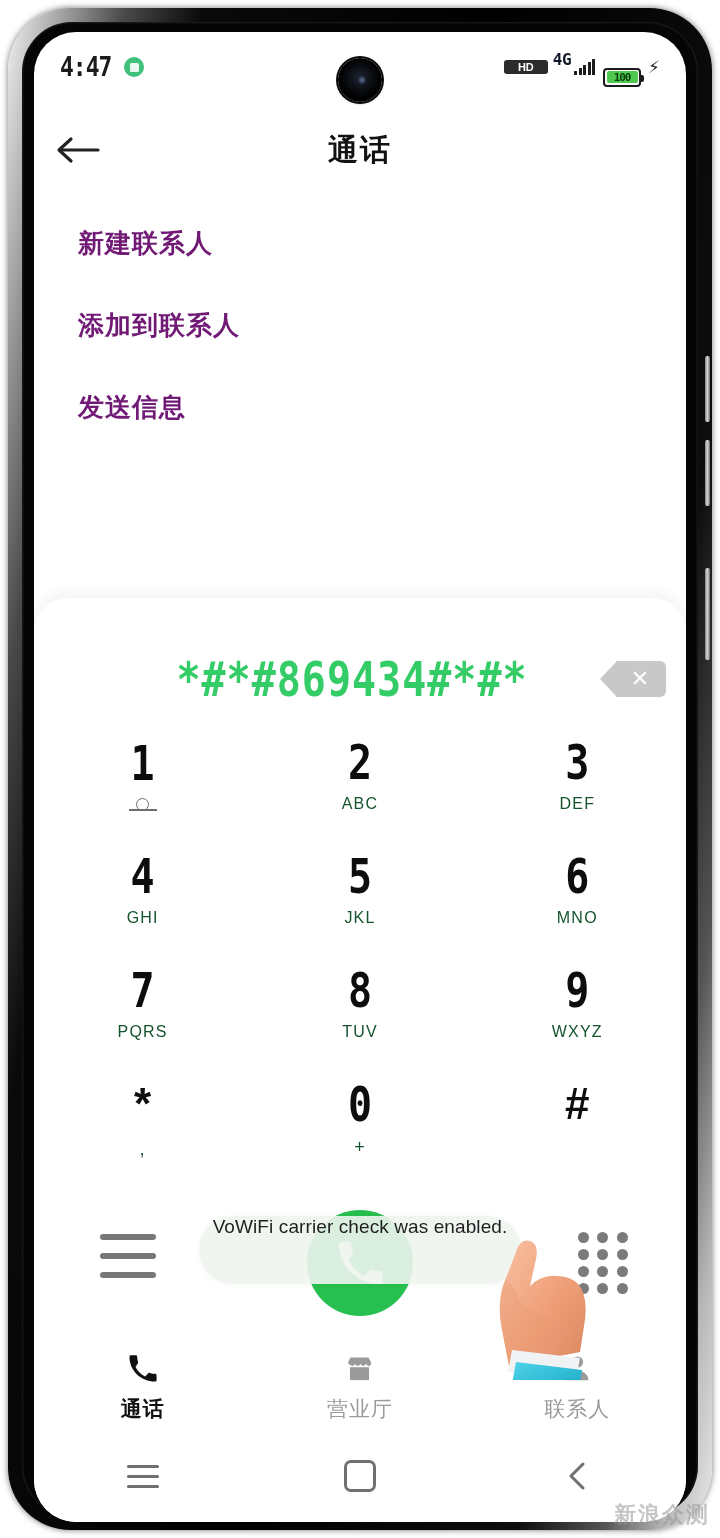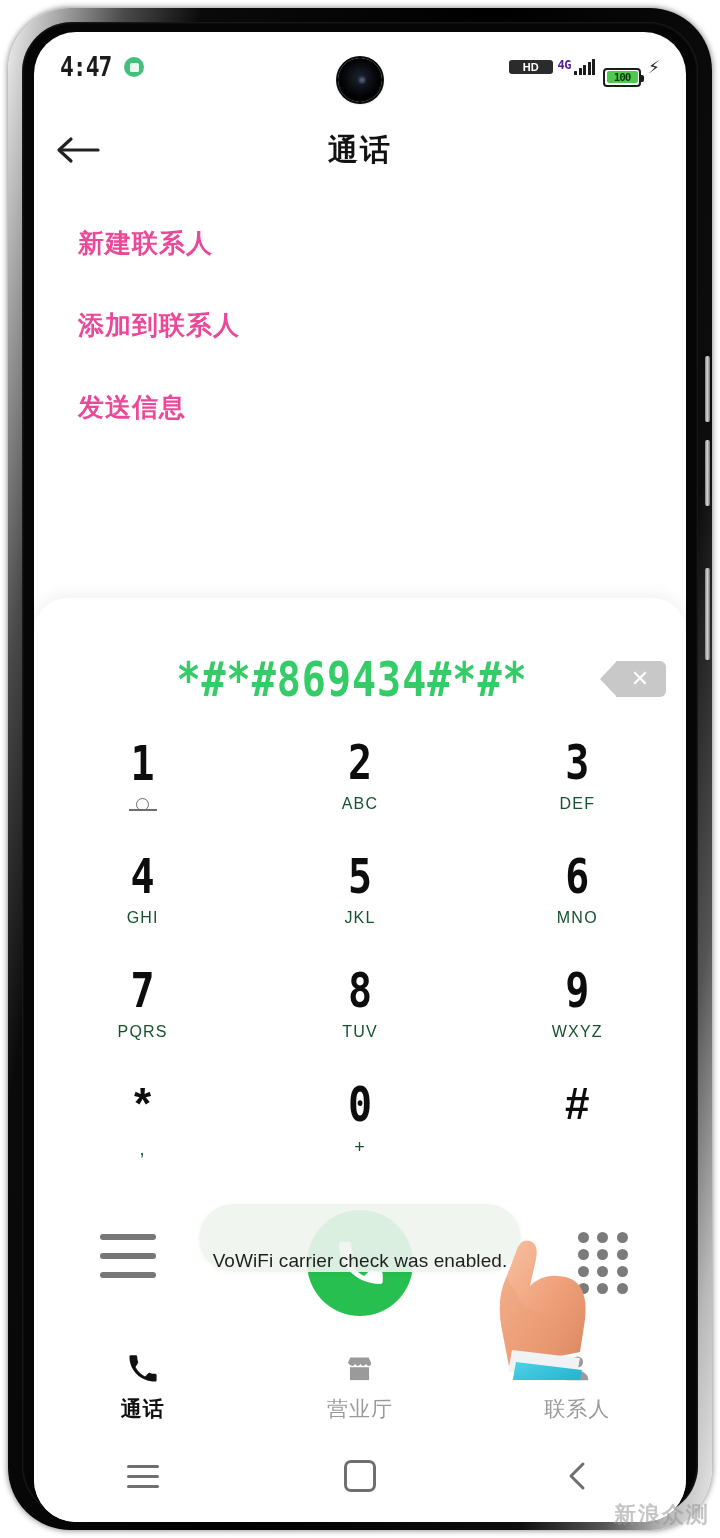--- a/index.html
+++ b/index.html
@@ -98,26 +98,26 @@
     background: #2b2b2b;
     color: #fff;
     font-size: 11px;
     font-weight: 700;
     border-radius: 3px;
     padding: 1px 14px;
     letter-spacing: 0;
     line-height: 1.15;
   }
   #net-type-label {
-    font-size: 12px;
-    color: #4c1d95;
+    font-size: 16px;
+    color: #0f172a;
     font-weight: 700;
     font-family: "DejaVu Sans Mono", monospace;
     align-self: flex-start;
-    margin-top: 10px;
+    margin-top: 2px;
     letter-spacing: -0.5px;
   }
   #signal-bars-icon {
     display: flex; align-items: flex-end; gap: 1.5px;
     height: 16px; margin-left: -2px;
   }
   #signal-bars-icon i { width: 3px; background: #1b1b1b; border-radius: 0.5px; display:block;}
   #signal-bars-icon i:nth-child(1){height:4px}
   #signal-bars-icon i:nth-child(2){height:7px}
   #signal-bars-icon i:nth-child(3){height:10px}
@@ -189,21 +189,21 @@
   }
 
   
   #action-links {
     position: absolute;
     left: 0; top: 196px;
     width: 652px;
   }
   .action-link {
     display: block;
-    color: #ec4899;
+    color: #701a75;
     font-size: 26px;
     font-weight: 600;
     letter-spacing: 1px;
     padding: 0 16px 0 44px;
     margin-bottom: 51px;
     line-height: 1.2;
   }
 
   
   #dialpad-card {
@@ -340,26 +340,26 @@
     grid-template-columns: repeat(3, 1fr);
     gap: 6px;
   }
   #keypad-toggle-button i { display:block; width:11px; height:11px; border-radius:50%; background:#7b7b7b;}
 
   
   #toast {
     position: absolute;
     left: 50%;
     transform: translateX(-50%);
-    bottom: 250px;
+    bottom: 238px;
     width: 322px;
     height: 68px;
     background: rgba(238,244,238,0.90);
     border-radius: 34px;
-    display: flex; align-items: flex-end; justify-content: center;
+    display: flex; align-items: flex-start; justify-content: center;
     z-index: 40;
     box-shadow: 0 1px 6px rgba(0,0,0,0.04);
   }
   #toast-message {
     font-size: 19px;
     color: #1f1f1f;
     letter-spacing: 0.1px;
     white-space: nowrap;
   }
 

